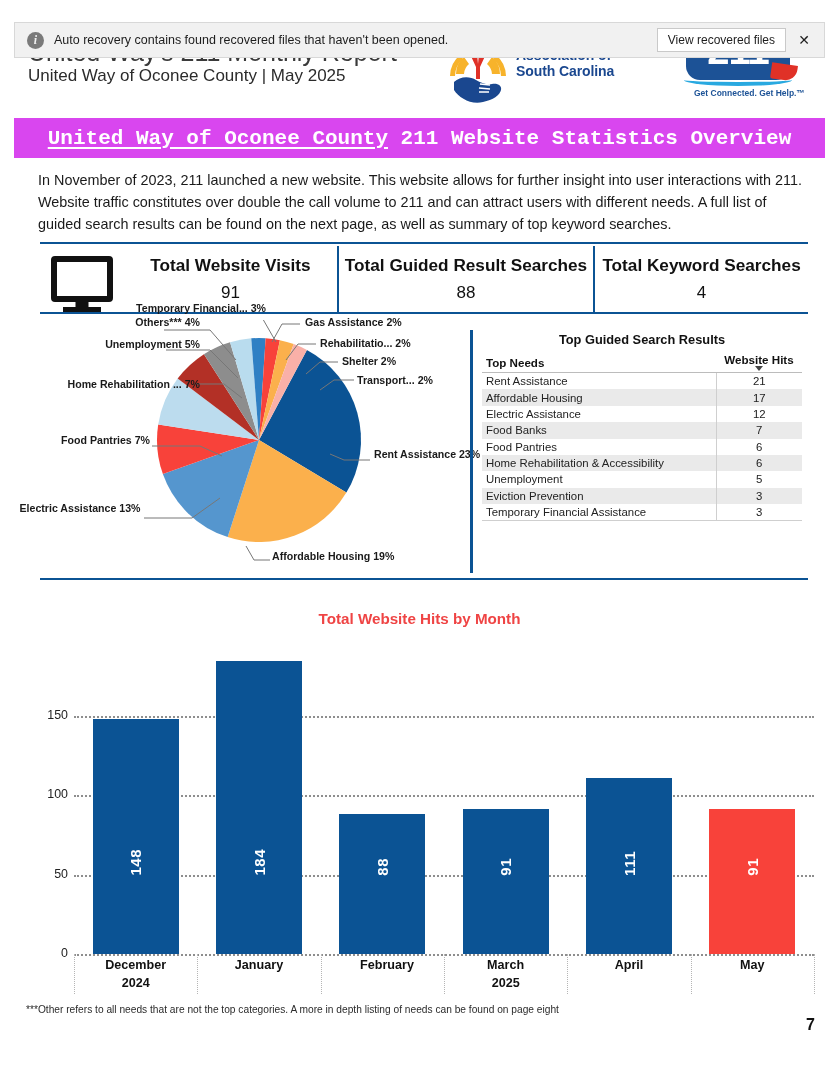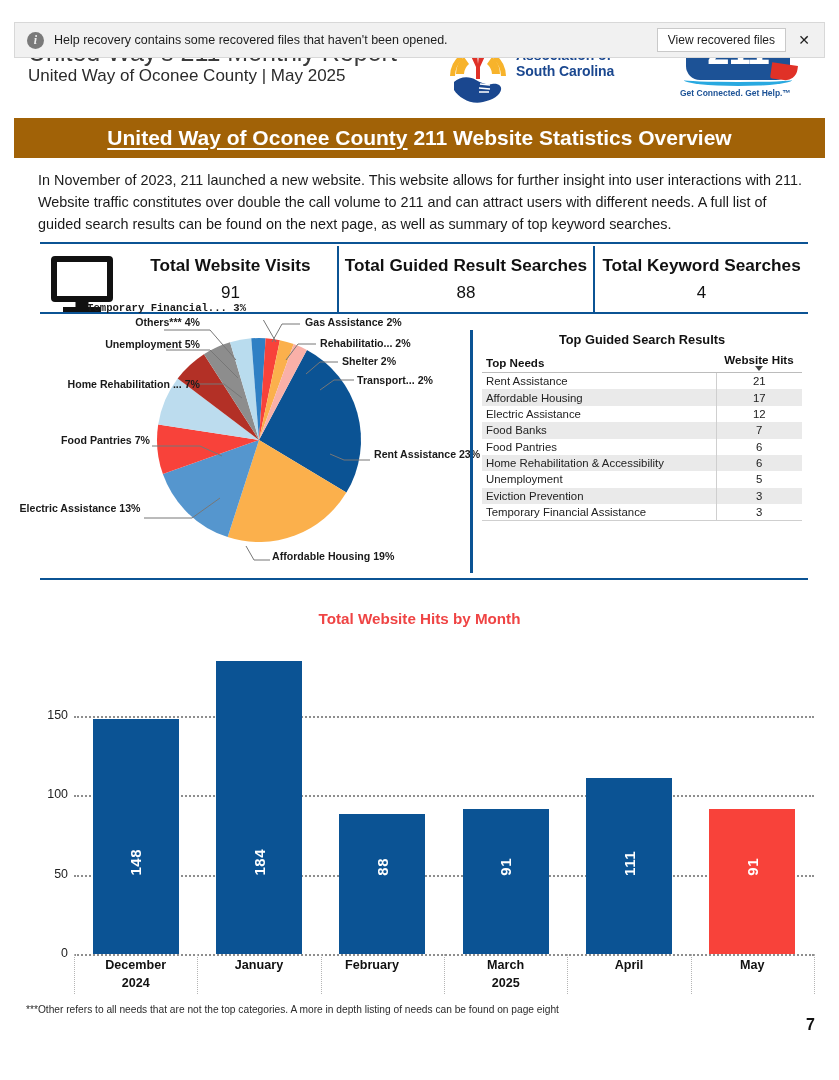--- a/index.html
+++ b/index.html
@@ -73,28 +73,28 @@
   }
   .t11-tail-r {
     position: absolute; right: 8px; top: 42px; width: 26px; height: 16px;
     background: #e03127; border-radius: 0 0 12px 2px; transform: rotate(8deg);
   }
   .t11-swoosh {
     position: absolute; left: 4px; top: 52px; width: 108px; height: 12px;
     border-bottom: 4px solid #29a9e0; border-radius: 0 0 60% 60%;
   }
   .t11-tag {
-    position: absolute; left: 0; top: 66px; width: 125px; text-align: left;
+    position: absolute; left: 0; top: 66px; width: 125px; text-align: right;
     font-size: 8.5px; font-weight: bold; color: #1c5296;
   }
 
   
   .banner {
     position: absolute; left: 14px; top: 118px; width: 811px; height: 40px;
-    background: #a16207; display: flex; align-items: center; justify-content: center;
+    background: #d946ef; display: flex; align-items: center; justify-content: center; font-family: Liberation Mono, monospace;
   }
   .banner-txt { font-size: 21px; font-weight: bold; color: #ffffff; }
   .banner-txt .u { text-decoration: underline; text-underline-offset: 3px; }
 
   
   .intro {
     position: absolute; left: 38px; top: 170px; width: 770px;
     font-size: 14.4px; line-height: 1.52; color: #1a1a1a;
   }
 
@@ -214,21 +214,21 @@
   <div class="t11-logo">
     <div class="t11-tail-y"></div>
     <div class="t11-body">211</div>
     <div class="t11-tail-r"></div>
     <div class="t11-swoosh"></div>
     <div class="t11-tag">Get Connected. Get Help.™</div>
   </div>
 
   <div class="notif-bar">
     <div class="notif-icon">i</div>
-    <div class="notif-text">Help recovery contains some recovered files that haven't been opened.</div>
+    <div class="notif-text">Auto recovery contains found recovered files that haven't been opened.</div>
     <div class="notif-spacer"></div>
     <button class="notif-btn">View recovered files</button>
     <div class="notif-close">✕</div>
   </div>
 
   <div class="banner">
     <div class="banner-txt">
       <span class="u">United Way of Oconee County</span><span> 211 Website Statistics Overview</span>
     </div>
   </div>
@@ -287,21 +287,21 @@
           <path d="M 302 24 L 284 24 L 272 40"></path>
           <path d="M 324 42 L 306 42 L 292 54"></path>
           <path d="M 340 60 L 320 60 L 306 70"></path>
           <path d="M 356 140 L 330 140 L 316 134"></path>
           <path d="M 256 240 L 240 240 L 232 226"></path>
         </g>
     </svg>
     <div class="pie-lbl r" style="left:-4px; top:58px; width:190px;"><span>Home Rehabilitation ... 7%</span></div>
     <div class="pie-lbl r" style="left:36px; top:18px; width:150px;"><span>Unemployment 5%</span></div>
     <div class="pie-lbl r" style="left:46px; top:-4px; width:140px;"><span>Others*** 4%</span></div>
-    <div class="pie-lbl r" style="left:52px; top:-18px; width:180px;font-family:Liberation Mono, monospace;"><span>Temporary Financial... 3%</span></div>
+    <div class="pie-lbl r" style="left:72px; top:-18px; width:180px;"><span>Temporary Financial... 3%</span></div>
     <div class="pie-lbl r" style="left:16px; top:114px; width:120px;"><span>Food Pantries 7%</span></div>
     <div class="pie-lbl r" style="left:-4px; top:182px; width:140px;text-align:center;"><span>Electric Assistance 13%</span></div>
     <div class="pie-lbl" style="left:291px; top:-4px;"><span>Gas Assistance 2%</span></div>
     <div class="pie-lbl" style="left:306px; top:17px;"><span>Rehabilitatio... 2%</span></div>
     <div class="pie-lbl" style="left:328px; top:35px;"><span>Shelter 2%</span></div>
     <div class="pie-lbl" style="left:343px; top:54px;"><span>Transport... 2%</span></div>
     <div class="pie-lbl" style="left:360px; top:128px;"><span>Rent Assistance 23%</span></div>
     <div class="pie-lbl" style="left:258px; top:230px;"><span>Affordable Housing 19%</span></div>
   </div>
 
@@ -379,21 +379,21 @@
         <div class="xyear" style="left: -3.33333px;">2024</div>
         <div class="xsep" style="left: 0px;"></div>
         <div class="bar" style="left: 142px; width: 86px; height: 292.56px;">
           <span class="bar-val">184</span>
         </div>
         <div class="xcat" style="left: 120px;">January</div>
         <div class="xsep" style="left: 123.333px;"></div>
         <div class="bar" style="left: 265.333px; width: 86px; height: 139.92px;">
           <span class="bar-val">88</span>
         </div>
-        <div class="xcat" style="left: 233px;">February</div>
+        <div class="xcat" style="left: 248px;">February</div>
         <div class="xsep" style="left: 246.667px;"></div>
         <div class="bar" style="left: 388.667px; width: 86px; height: 144.69px;">
           <span class="bar-val">91</span>
         </div>
         <div class="xcat" style="left: 366.667px;">March</div>
         <div class="xyear" style="left: 366.667px;">2025</div>
         <div class="xsep" style="left: 370px;"></div>
         <div class="bar" style="left: 512px; width: 86px; height: 176.49px;">
           <span class="bar-val">111</span>
         </div>

